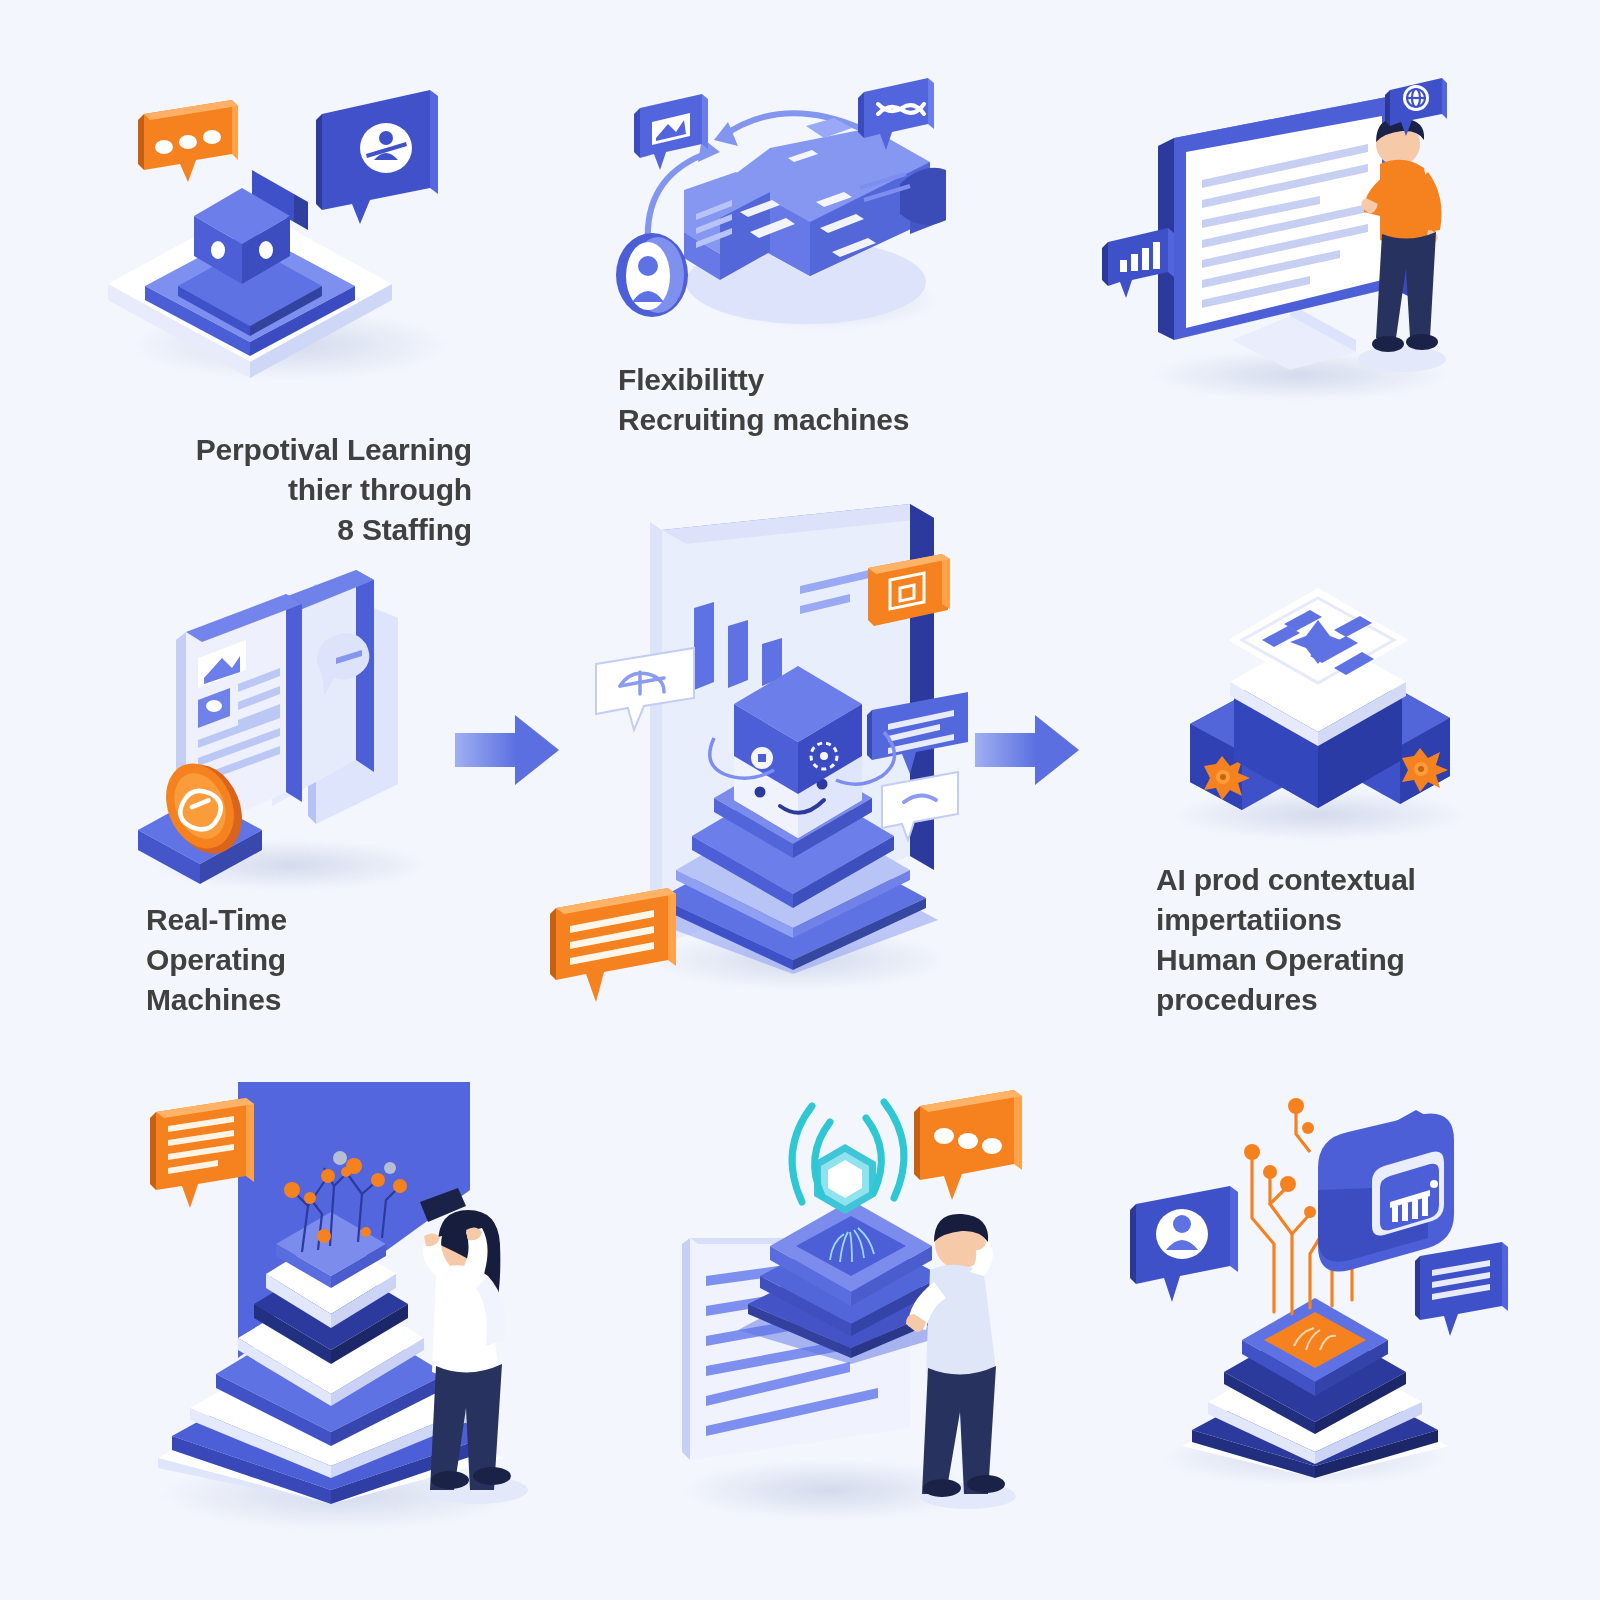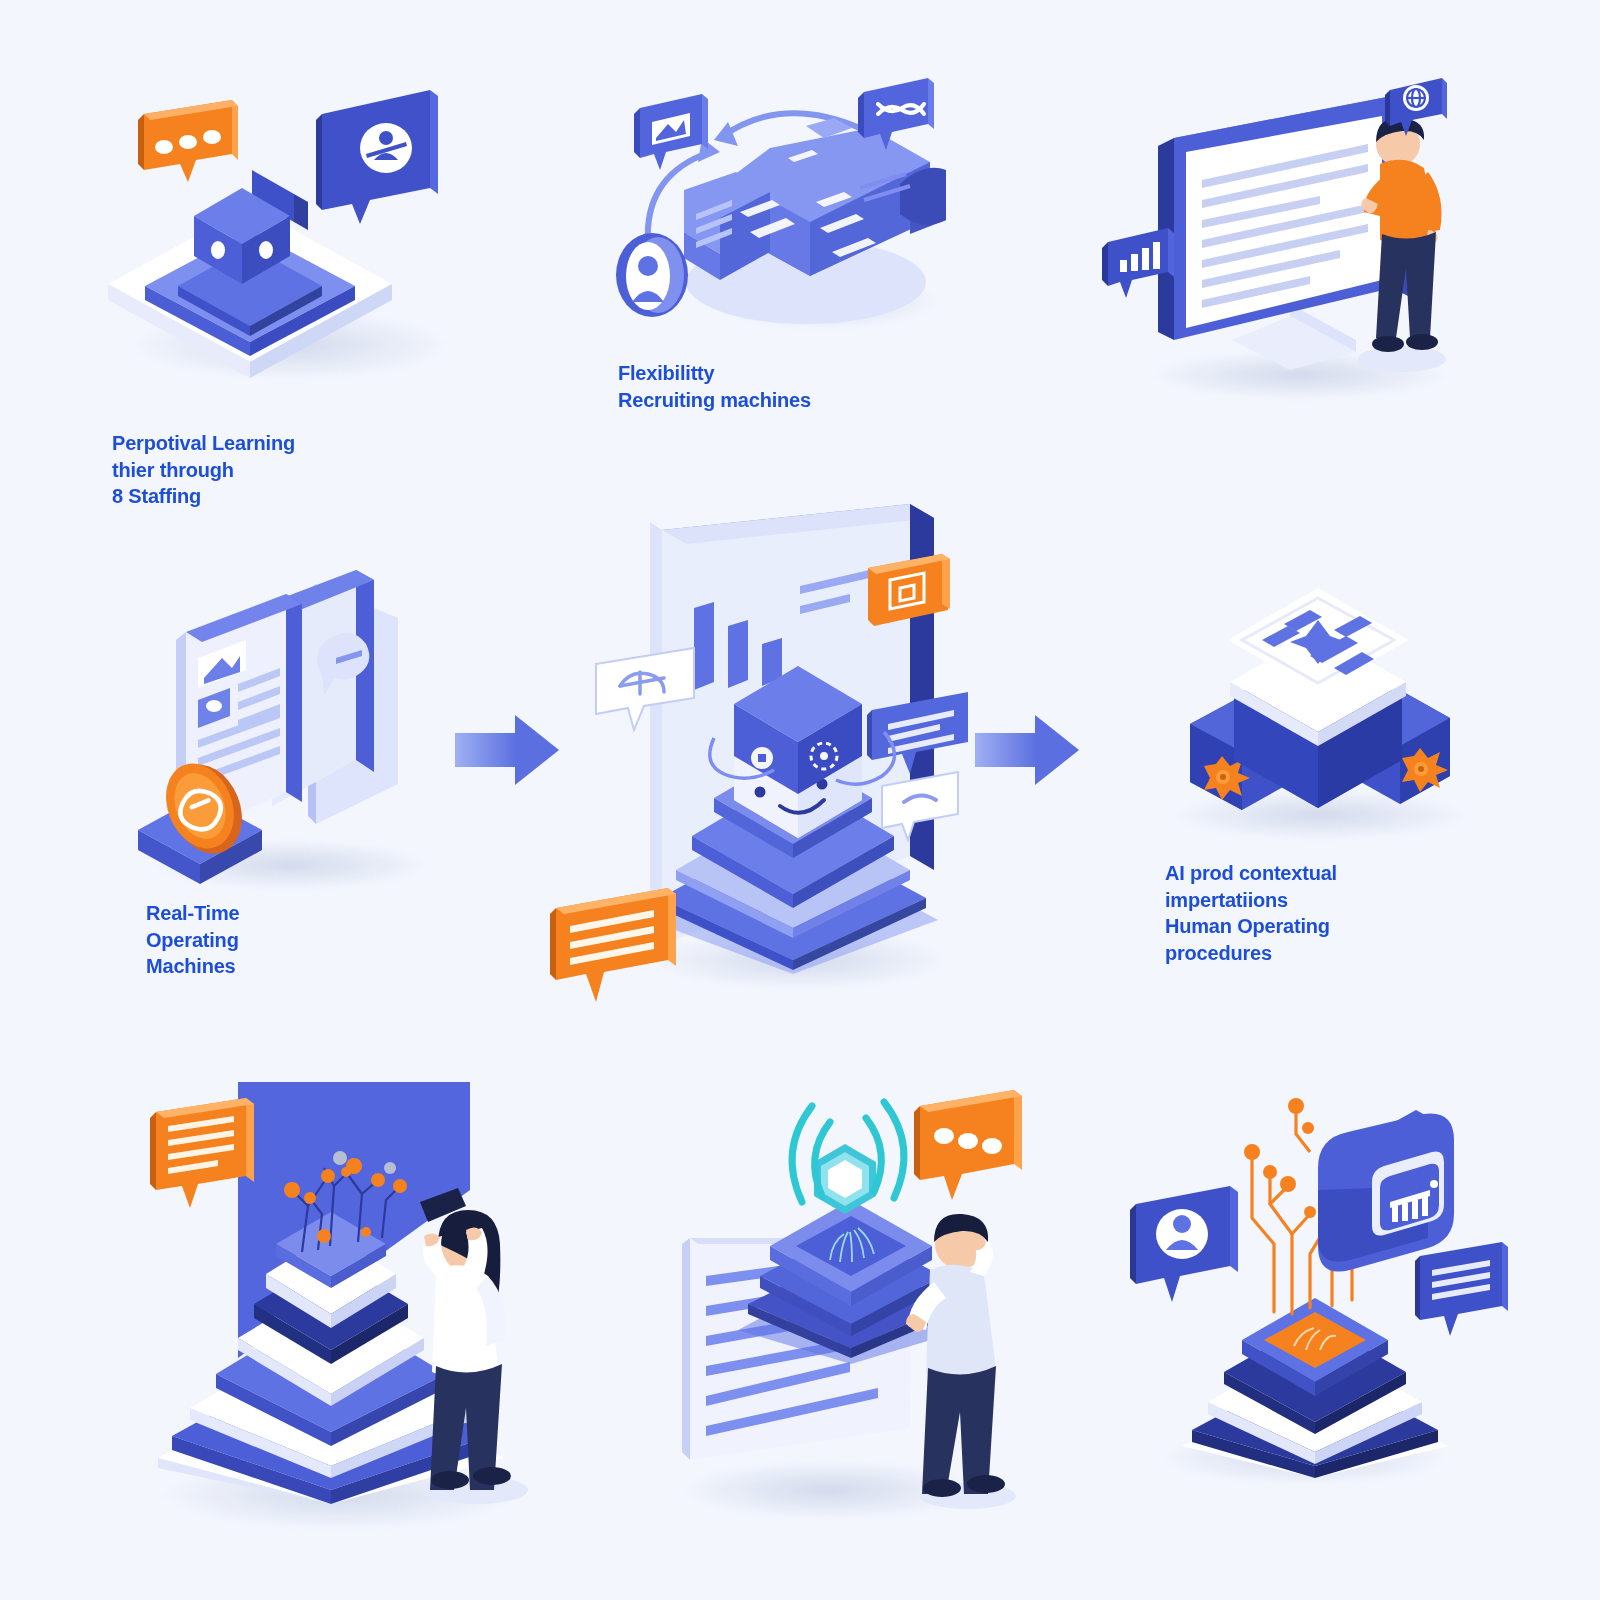--- a/index.html
+++ b/index.html
@@ -7,23 +7,23 @@
     width:1600px;height:1600px;
     background:#f3f6fd;
     font-family:"Liberation Sans", sans-serif;
     overflow:hidden;
     position:relative;
   }
   .stage{position:absolute;inset:0;}
   .cell{position:absolute;}
   .caption{
     position:absolute;
-    color:#1d4ed8;
+    color:#404040;
     font-weight:700;
-    font-size:20px;
+    font-size:30px;
     line-height:1.33;
     letter-spacing:-0.2px;
     white-space:pre-line;
   }
   .shadow{
     position:absolute;
     background:radial-gradient(ellipse at center,rgba(140,155,200,.30) 0%,rgba(140,155,200,0) 70%);
     border-radius:50%;
     filter:blur(2px);
   }
@@ -100,21 +100,21 @@
         <path d="M122 2 L130 8 L130 106 L122 100 Z" fill="#5568e0"></path>
         <ellipse cx="78" cy="60" rx="26" ry="25" fill="#fff"></ellipse>
         <g fill="#3f51c9">
           <circle cx="78" cy="50" r="7"></circle>
           <path d="M66 72 q12 -14 24 0 z"></path>
           <path d="M58 66 L98 54 L99 58 L59 70 Z"></path>
         </g>
       </svg>
     </div>
 
-    <div class="caption" style="left:22px;top:360px;width:360px;">Perpotival Learning
+    <div class="caption" style="left:22px;top:360px;width:360px;text-align:right;">Perpotival Learning
 thier through
 8 Staffing</div>
   </div>
 
   <div class="cell" style="left:600px;top:70px;width:400px;height:320px;">
     <div class="shadow" style="left:110px;top:200px;width:230px;height:60px;"></div>
 
     <div style="position:absolute;left:10px;top:10px;width:330px;height:280px;">
       <svg width="330" height="280" viewBox="0 0 330 280">
         <path d="M250 48 q-80 -34 -140 10" stroke="#8396ef" stroke-width="6" fill="none" stroke-linecap="round"></path>
@@ -525,21 +525,21 @@
           <path d="M134 54 L160 40 L172 47 L146 61 Z"></path>
           <path d="M112 70 L138 56 L150 63 L124 77 Z"></path>
           <path d="M184 60 L210 46 L222 53 L196 67 Z"></path>
           <path d="M160 86 L196 66 L208 73 L172 93 Z"></path>
           <path d="M184 98 L212 82 L224 89 L196 105 Z"></path>
         </g>
         <path d="M168 50 L180 66 L196 72 L180 78 L168 94 L156 78 L140 72 L156 66 Z" fill="#5e72e4"></path>
       </svg>
     </div>
 
-    <div class="caption" style="left:25px;top:290px;width:360px;">AI prod contextual
+    <div class="caption" style="left:16px;top:290px;width:360px;">AI prod contextual
 impertatiions
 Human Operating
 procedures</div>
   </div>
 
   <div class="cell" style="left:140px;top:1060px;width:430px;height:490px;">
     <div class="shadow" style="left:20px;top:400px;width:360px;height:70px;"></div>
 
     <div style="position:absolute;left:84px;top:8px;width:260px;height:300px;">
       <svg width="260" height="300" viewBox="0 0 260 300">

